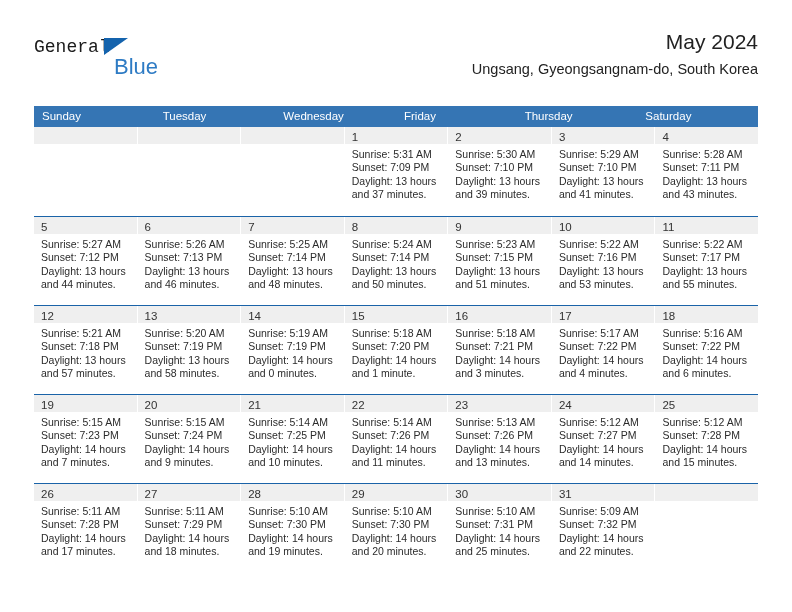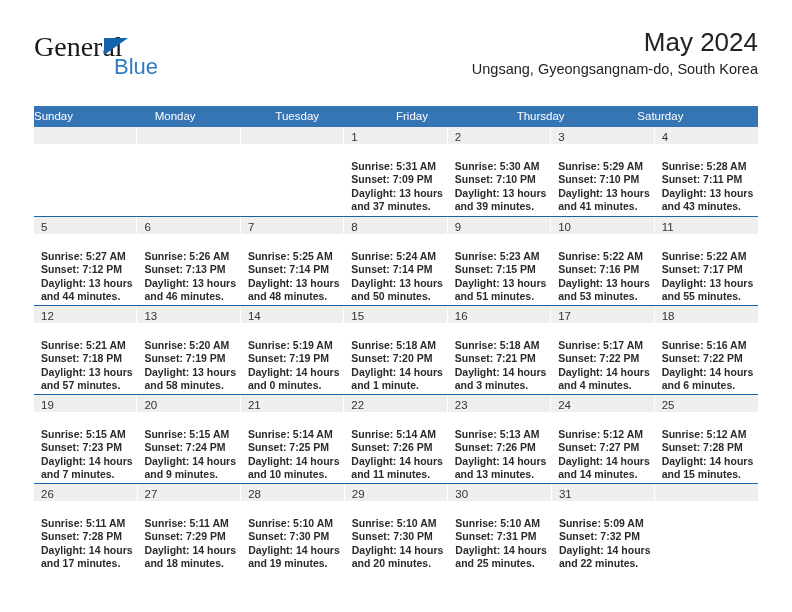--- a/index.html
+++ b/index.html
@@ -33,24 +33,24 @@
     position: absolute;
     left: 0;
     top: 8px;
     width: 160px;
     height: 50px;
   }
   .logo-general {
     position: absolute;
     left: 0;
     top: 0;
-    font-size: 28px;
+    font-size: 18px;
     letter-spacing: 0px;
     color: #1a1a1a;
-    font-family: Liberation Serif, serif;
+    font-family: Liberation Mono, monospace;
     line-height: 26px;
   }
   .logo-tri {
     position: absolute;
     left: 70px;
     top: 4px;
     width: 0;
     height: 0;
     border-left: 24px solid #1463ad;
     border-bottom: 17px solid transparent;
@@ -65,21 +65,21 @@
     margin-left: 24px;
   }
 
   .title-wrap {
     position: absolute;
     right: 0;
     top: 0;
     text-align: right;
   }
   .cal-title {
-    font-size: 26px;
+    font-size: 21px;
     color: #222222;
     line-height: 32px;
     white-space: nowrap;
   }
   .cal-subtitle {
     font-size: 14.5px;
     color: #222222;
     line-height: 22px;
     white-space: nowrap;
   }
@@ -94,20 +94,21 @@
   .cal-head {
     display: flex;
     background: #3575b4;
     height: 21px;
   }
   .cal-head .dow {
     flex: 1 1 0;
     font-size: 11.5px;
     color: #ffffff;
     line-height: 21px;
+    padding-left: 8px;
     box-sizing: border-box;
     white-space: nowrap;
   }
   .week {
     display: flex;
     border-top: 1.6px solid #1a63a8;
     height: 89px;
     box-sizing: border-box;
   }
   .week.first {
@@ -128,22 +129,21 @@
     box-sizing: border-box;
     padding-left: 7px;
   }
   .daynum {
     font-size: 11.5px;
     color: #333333;
     line-height: 17px;
   }
   .cell.empty .daynum-band { background: #efefef; }
   .info {
-    padding: 16px 6px 0 7px;
-    font-weight: bold;
+    padding: 4px 6px 0 7px;
   }
   .info div {
     font-size: 10.5px;
     line-height: 13.4px;
     color: #2b2b2b;
     white-space: nowrap;
   }
 </style>
 </head>
 <body>
@@ -161,22 +161,22 @@
     <div class="title-wrap">
       <div class="cal-title">May 2024</div>
       <div class="cal-subtitle">Ungsang, Gyeongsangnam-do, South Korea</div>
     </div>
 
   </div>
 
   <div class="calendar">
     <div class="cal-head">
       <div class="dow">Sunday</div>
-      <div class="dow">Monday</div>
       <div class="dow">Tuesday</div>
+      <div class="dow">Wednesday</div>
       <div class="dow">Friday</div>
       <div class="dow">Thursday</div>
       <div class="dow">Saturday</div>
     </div>
     <div id="weeks-container">
         <div class="week first">
           <div class="cell empty">
             <div class="daynum-band"><span class="daynum"></span></div>
           </div>
           <div class="cell empty">

